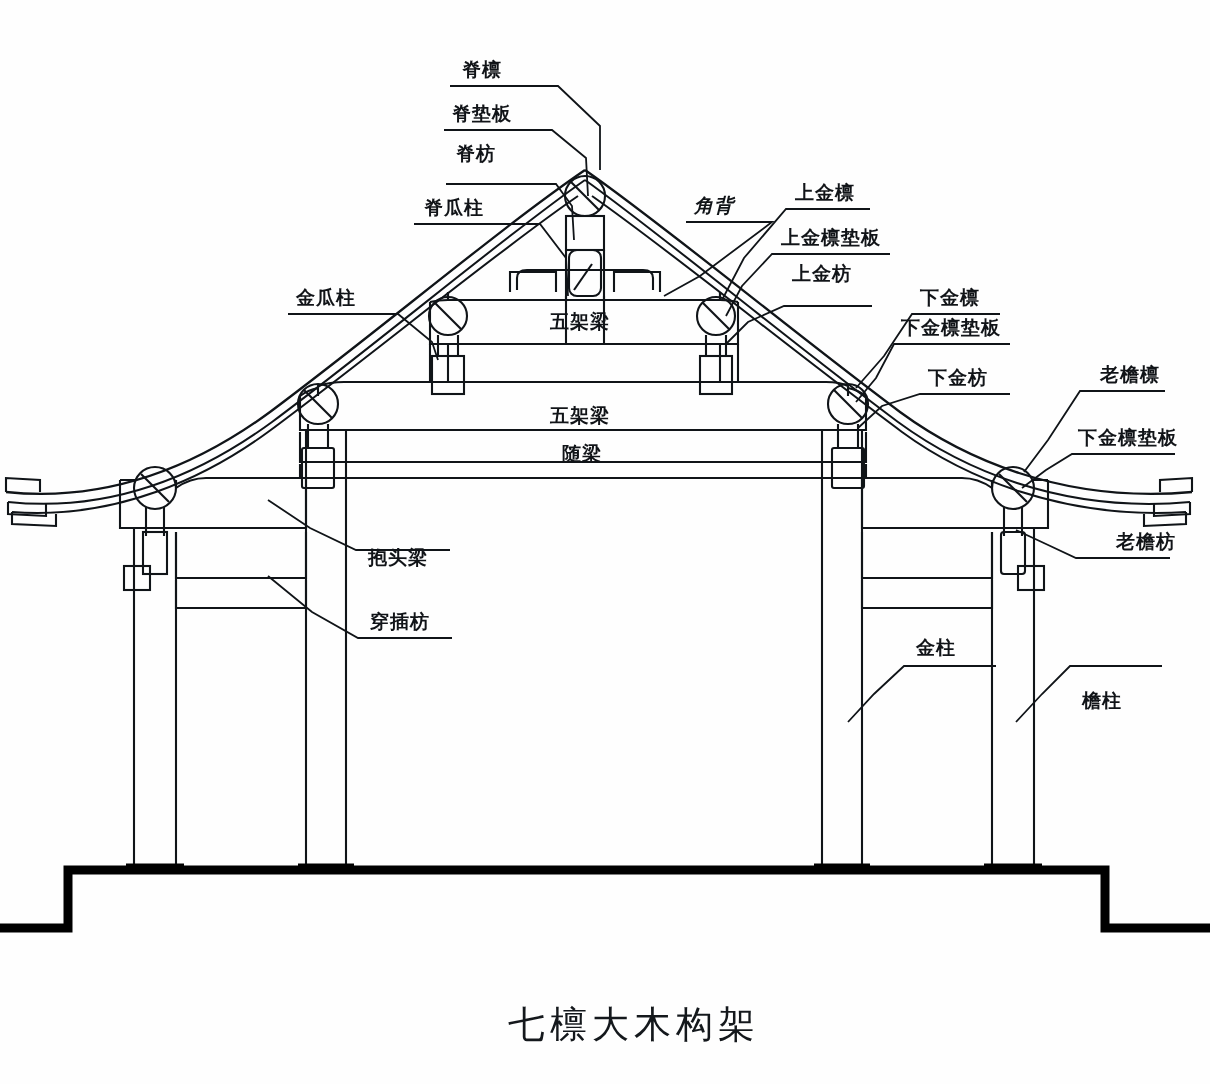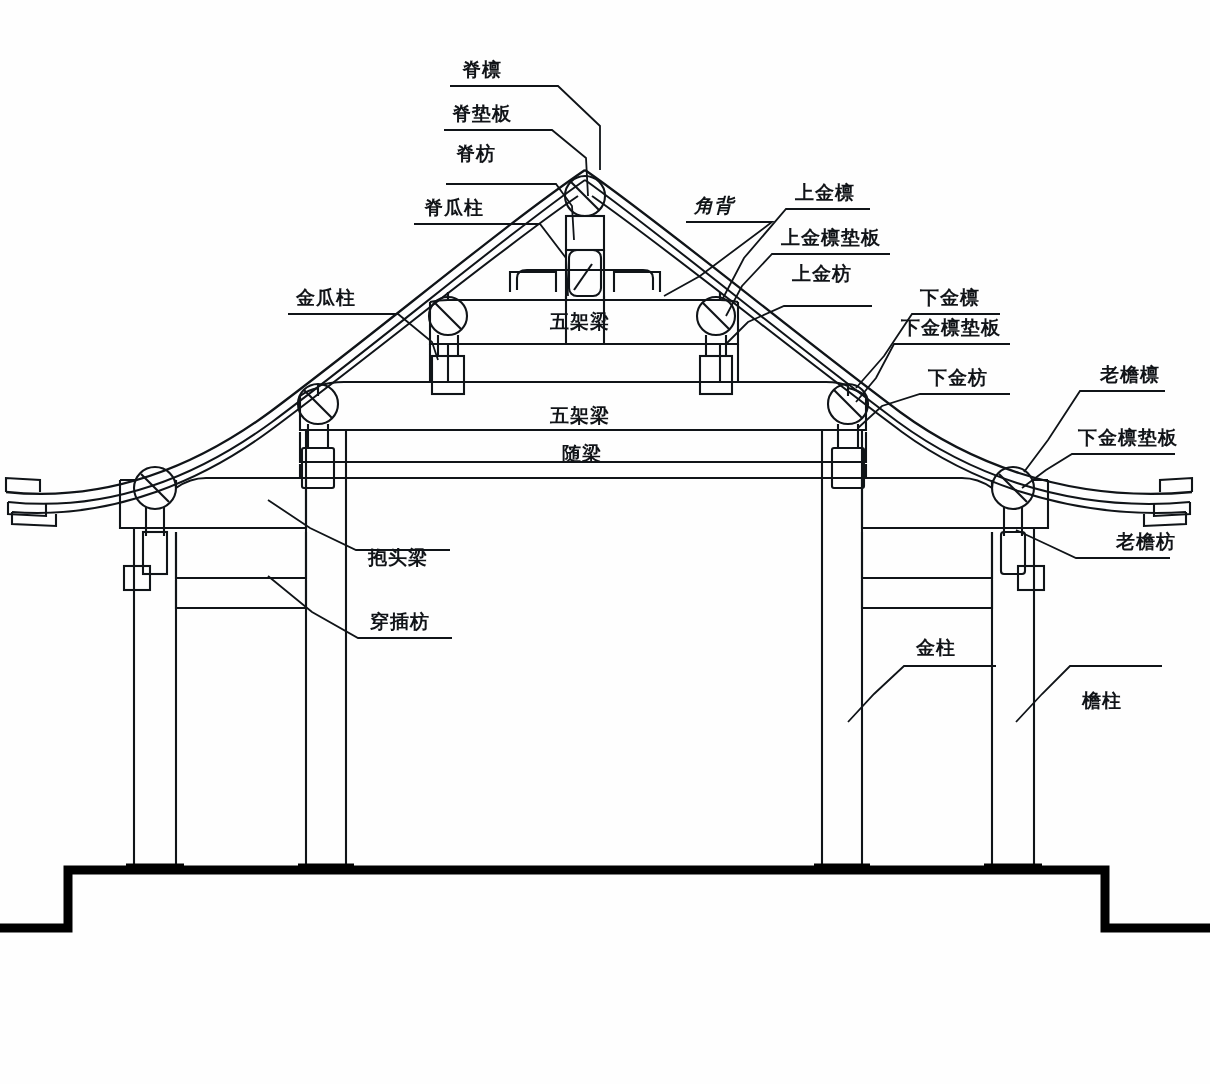--- a/index.html
+++ b/index.html
@@ -282,14 +282,15 @@
   <div class="lbl" style="left:1084px; top:532px;margin-left:32px;">老檐枋</div>
   <div class="lbl" style="left:368px; top:524px;margin-top:24px;">抱头梁</div>
   <div class="lbl" style="left:370px; top:612px;">穿插枋</div>
   <div class="lbl" style="left:916px; top:640px;font-family:Liberation Mono, monospace;">金柱</div>
   <div class="lbl" style="left:1082px; top:676px;margin-top:15px;">檐柱</div>
 
   <div class="lbl" style="left:550px; top:312px;">五架梁</div>
   <div class="lbl" style="left:550px; top:406px;">五架梁</div>
   <div class="lbl" style="left:562px; top:444px;text-decoration:underline;">随梁</div>
 
+  <div class="title" style="left:508px; top:1000px;">七檩大木构架</div>
 
 </div>
 
 </body></html>

